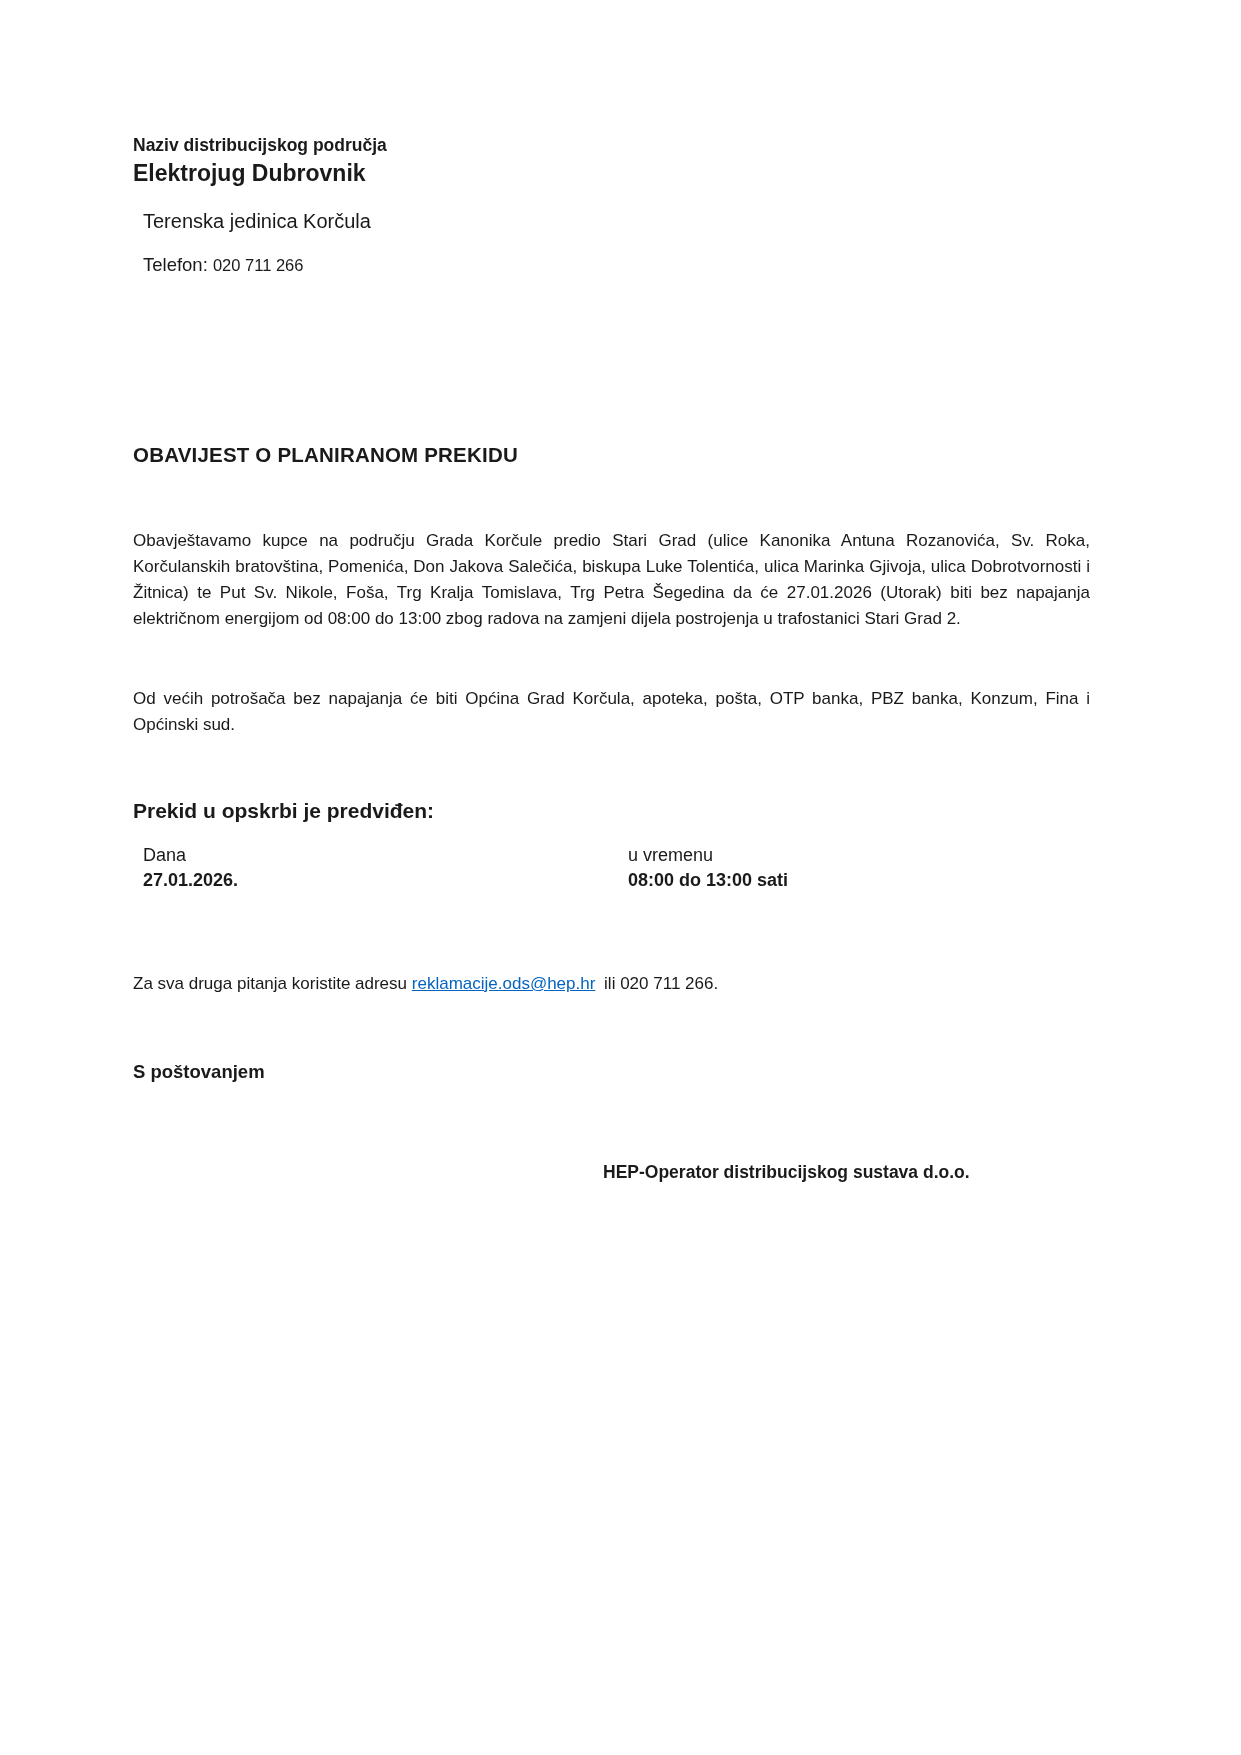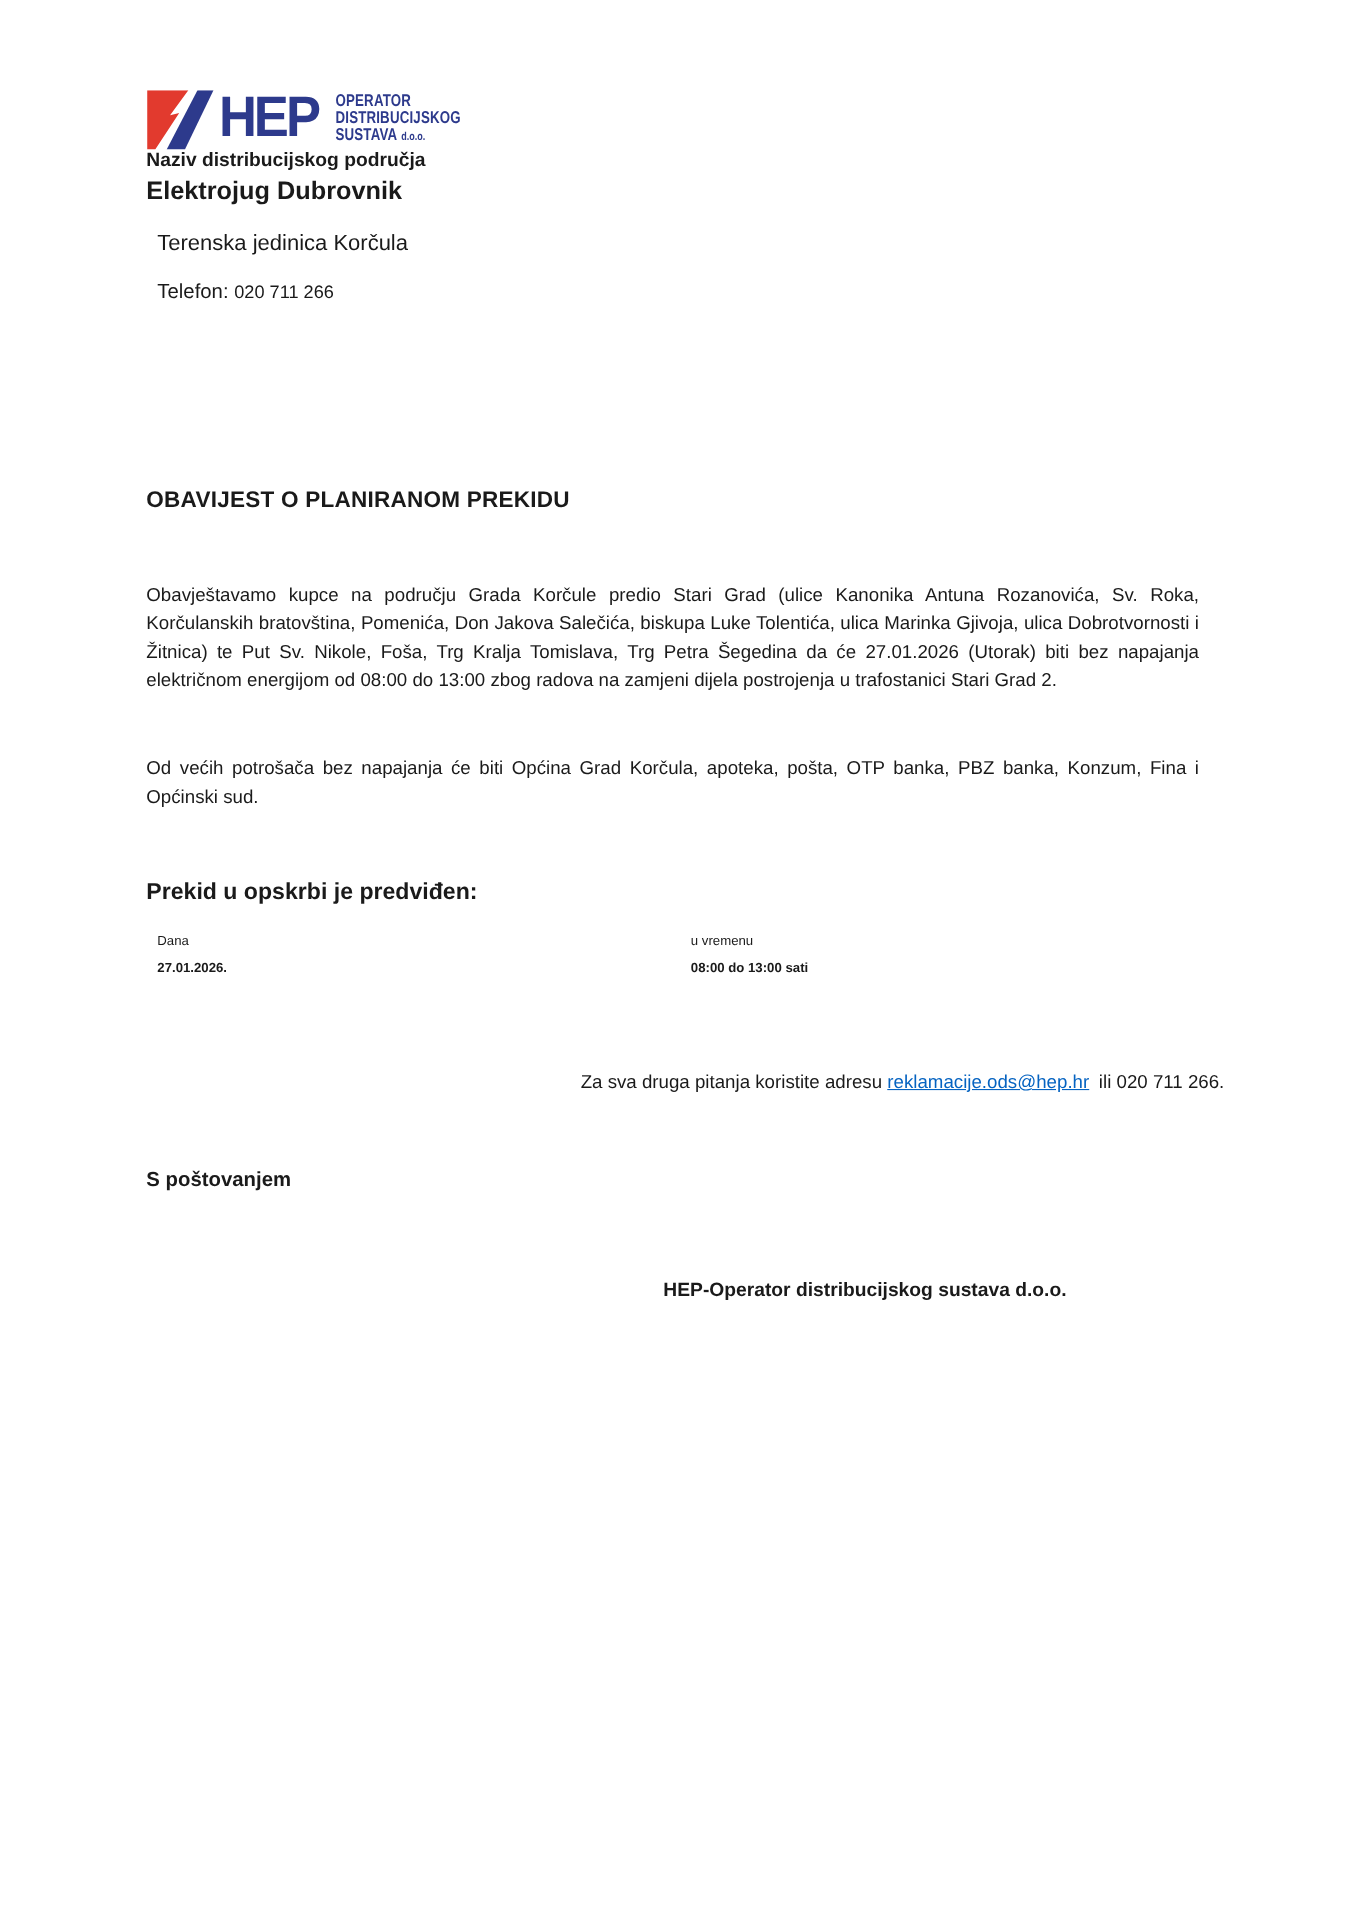--- a/index.html
+++ b/index.html
@@ -32,52 +32,40 @@
   .hdr-phone .num{font-size:16.5px;}
   
   .doc-title{
     position:absolute;left:133px;top:443px;width:957px;
     text-align:left;font-weight:bold;font-size:20.5px;letter-spacing:0.2px;
   }
   .para{position:absolute;left:133px;width:957px;font-size:17px;line-height:26px;text-align:justify;}
   .para1{top:528px;}
   .para2{top:686px;}
   .sched-head{position:absolute;left:133px;top:799px;font-weight:bold;font-size:21px;}
-  .sched-col{position:absolute;top:843px;font-size:12px;line-height:25px;}
+  .sched-col{position:absolute;top:843px;font-size:18px;line-height:25px;}
   .sched-col .val{font-weight:bold;}
   .sched-date{left:143px;}
   .sched-time{left:628px;}
   .note{position:absolute;left:133px;top:929px;width:980px;font-size:17px;}
-  .contact{position:absolute;left:133px;top:974px;width:980px;font-size:17px;text-align:right;}
+  .contact{position:absolute;left:133px;top:974px;width:980px;font-size:17px;}
   .contact a{color:#0563c1;text-decoration:underline;}
   .contact .suffix{margin-left:4px;}
   .closing{position:absolute;left:133px;top:1061px;font-weight:bold;font-size:18.5px;}
   .signature{position:absolute;left:603px;top:1149px;font-weight:bold;font-size:17.5px;margin-top:13px;}
   .badge{
     position:absolute;left:133px;top:1279px;width:957px;text-align:center;
     color:#3a4a94;font-weight:bold;font-size:17px;letter-spacing:0.6px;
   }
 </style>
 </head>
 <body>
 
 <div class="page">
 
-  <div class="logo-row">
-    <svg class="logo-mark" viewBox="0 0 60 52" xmlns="http://www.w3.org/2000/svg">
-      <path d="M0,0 H36 L20,22 L28,20 L7,52 H0 Z" fill="#e23a2e"></path>
-      <path d="M44,0 H58 L33,52 H17 Z" fill="#2d3a8c"></path>
-    </svg>
-    <div class="logo-hep">HEP</div>
-    <div class="logo-sub">
-      <div class="l">OPERATOR</div>
-      <div class="l">DISTRIBUCIJSKOG</div>
-      <div class="l"><span>SUSTAVA</span>&nbsp;<span class="suffix">d.o.o.</span></div>
-    </div>
-  </div>
 
   <div class="hdr-label">Naziv distribucijskog područja</div>
   <div class="hdr-area">Elektrojug Dubrovnik</div>
   <div class="hdr-unit">Terenska jedinica Korčula</div>
   <div class="hdr-phone">
     <span>Telefon:</span>
     <span class="num">020 711 266</span>
   </div>
 
   <div class="doc-title">OBAVIJEST O PLANIRANOM PREKIDU</div>

